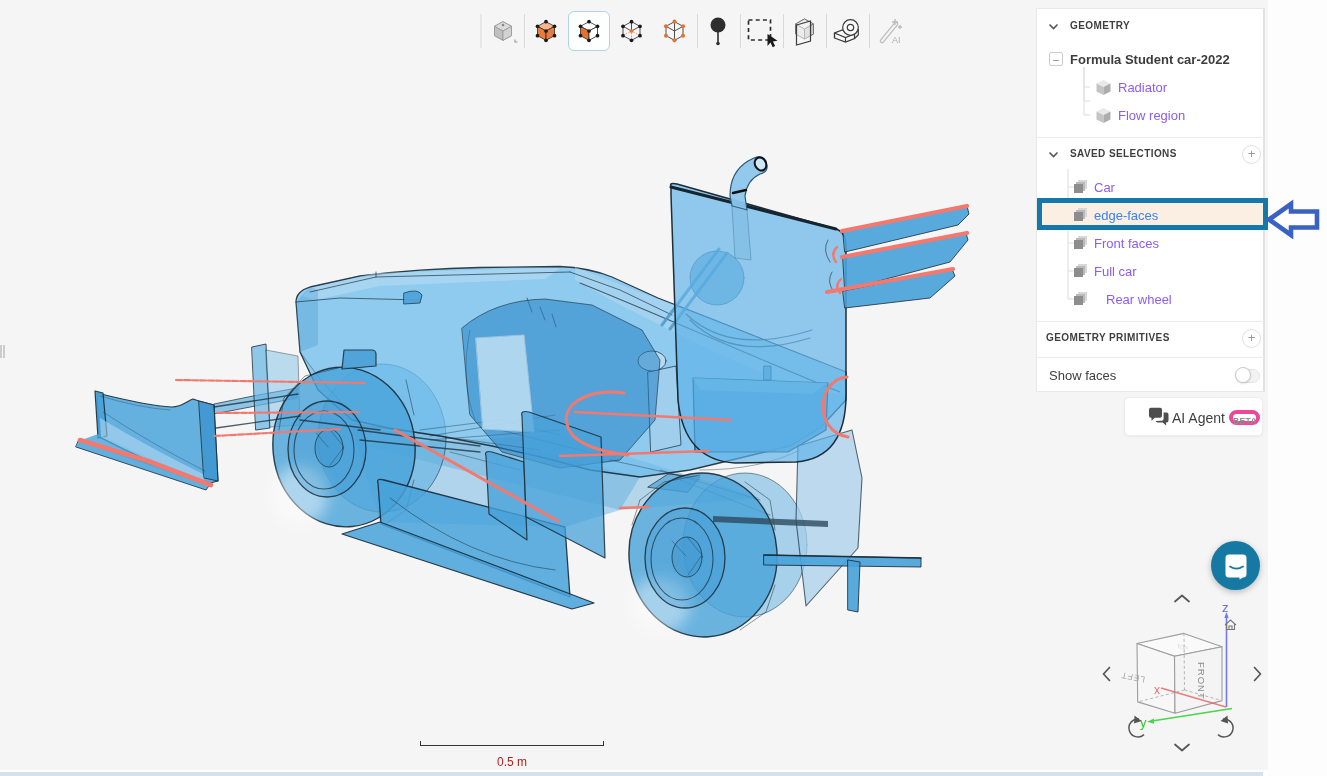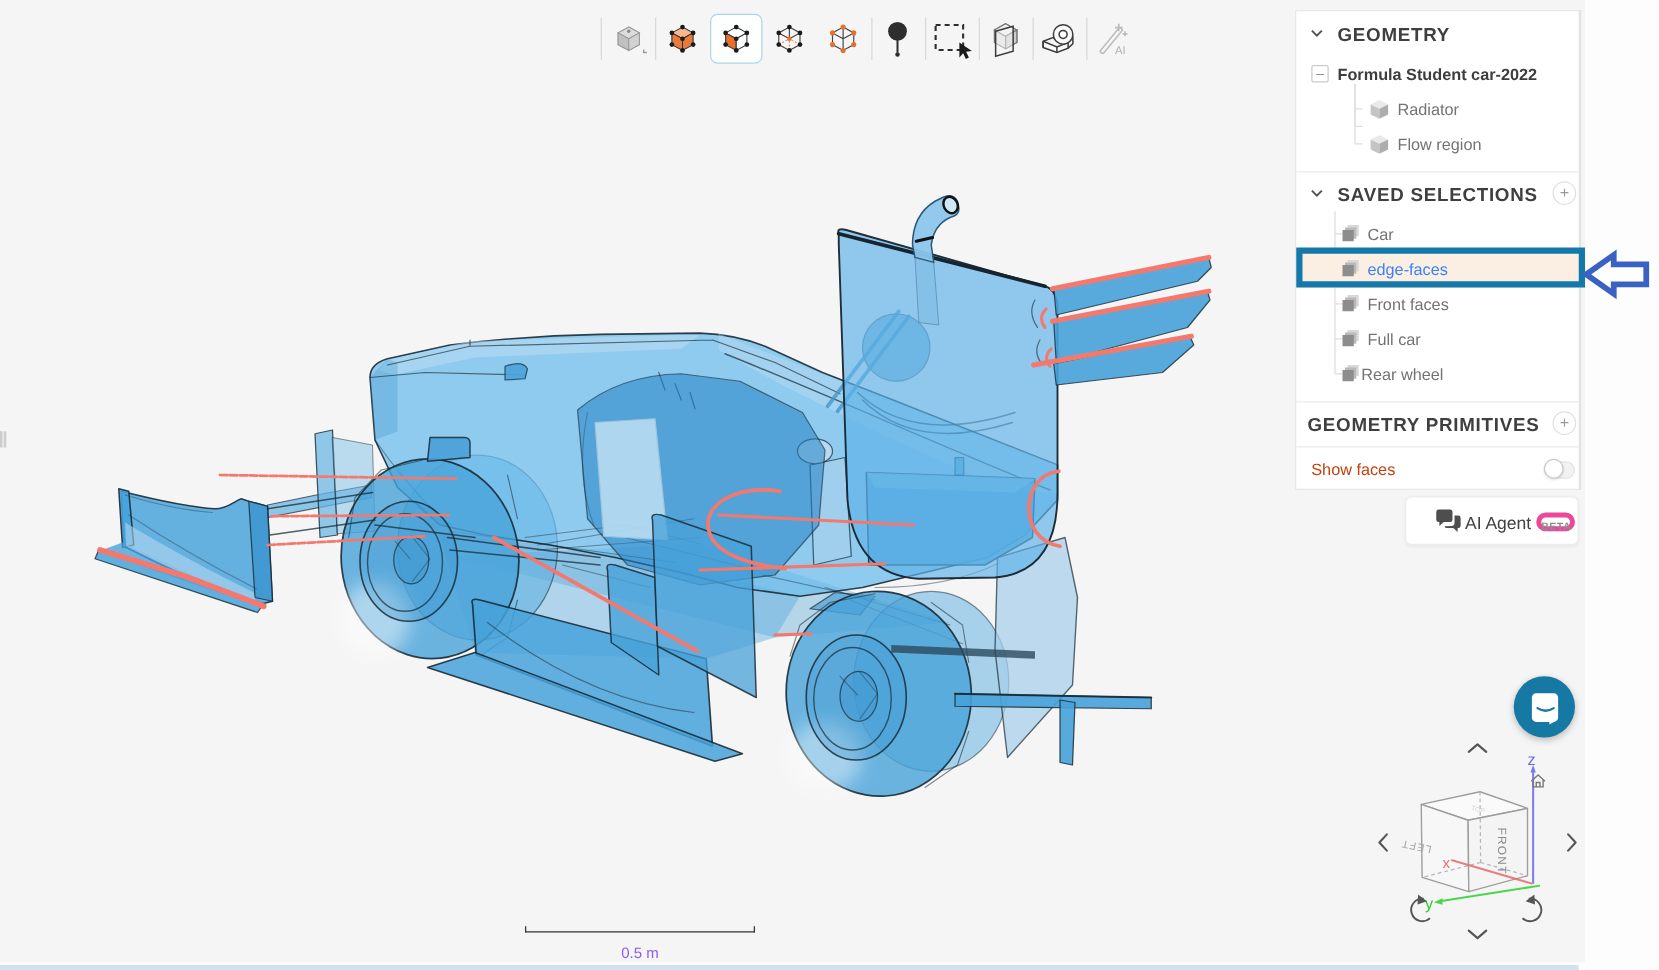--- a/index.html
+++ b/index.html
@@ -7,36 +7,36 @@
   .abs { position:absolute; }
   #viewport { left:0; top:0; width:1268px; height:770px;
     background:#f5f5f5; }
   #bottomstrip { left:0; top:772px; width:1263px; height:4px; background:#d3e2ef; }
   #selbox { left:568px; top:11px; width:42px; height:40px; background:#fdfefe;
     border:1px solid #aed5e8; border-radius:6px; }
   
   #rightbg { left:1268px; top:0; width:59px; height:776px; background:#fdfdfd; }
   #panel { left:1036px; top:8px; width:229px; height:384px; background:#fff;
     border:1px solid #e8e8e8; border-right:2px solid #e2e2e2; }
-  .sechead { font-size:15px; font-weight:bold; color:#3f3f3f; letter-spacing:.04em; }
-  .item { font-size:13px; color:#737373; }
+  .sechead { font-size:10px; font-weight:bold; color:#3f3f3f; letter-spacing:.04em; }
+  .item { font-size:13px; color:#8b5cf6; }
   .divider { position:absolute; left:0; width:227px; height:1px; background:#ececec; }
   .plusbtn { position:absolute; width:19px; height:19px; border:1px solid #e0e0e0;
     border-radius:50%; color:#999; font-size:13px; line-height:16px; text-align:center;
     background:#fff; }
   
   #aibtn { left:1124px; top:397px; width:139px; height:39px; background:#fff;
     border:1px solid #ededed; border-radius:5px; box-shadow:0 1px 3px rgba(0,0,0,.05); }
   
   #chat { left:1211px; top:541px; width:49px; height:49px; border-radius:50%;
     background:#1679a3; box-shadow:0 2px 6px rgba(0,0,0,.25); }
   
   #scalebar { left:420px; top:741px; width:184px; height:5px;
     border-left:1.5px solid #333; border-right:1.5px solid #333; border-bottom:1.5px solid #333; }
-  #scalelbl { left:420px; top:755px; width:184px; text-align:center; font-size:12px; color:#8b5cf6; }
+  #scalelbl { left:420px; top:755px; width:184px; text-align:center; font-size:12px; color:#b91c1c; }
   #lefthandle { left:0px; top:345px; width:5px; height:13px;
     border-left:2px solid #ccc; border-right:2px solid #ccc; }
 </style></head>
 <body>
 <div id="viewport" class="abs"></div>
 <div id="bottomstrip" class="abs"></div>
 <div id="rightbg" class="abs"></div>
 
 <div id="selbox" class="abs"></div>
 <svg id="toolbar" class="abs" style="left:470px;top:5px" width="445" height="52" viewBox="470 5 445 52">
@@ -349,26 +349,26 @@
       <polygon points="5,1 14,1 14,10 5,10" fill="#d8d8d8"></polygon>
       <polygon points="3,3 12,3 12,12 3,12" fill="#b9b9b9"></polygon>
       <polygon points="1,5 10,5 10,14 1,14" fill="#8d8d8d"></polygon>
     </svg>
   <div class="abs item" style="left:57px;top:255px">Full car</div>
   <svg class="abs" style="left:36px;top:282px" width="16" height="16" viewBox="0 0 16 16">
       <polygon points="5,1 14,1 14,10 5,10" fill="#d8d8d8"></polygon>
       <polygon points="3,3 12,3 12,12 3,12" fill="#b9b9b9"></polygon>
       <polygon points="1,5 10,5 10,14 1,14" fill="#8d8d8d"></polygon>
     </svg>
-  <div class="abs item" style="left:52px;top:283px">Rear wheel</div>
+  <div class="abs item" style="left:69px;top:283px">Rear wheel</div>
   <div class="divider" style="top:312px"></div>
   <div class="abs sechead" style="left:9px;top:323px">GEOMETRY PRIMITIVES</div>
   <div class="plusbtn" style="left:205px;top:320px">+</div>
   <div class="divider" style="top:348px"></div>
-  <div class="abs item" style="left:12px;top:359px;color:#c2410c">Show faces</div>
+  <div class="abs item" style="left:12px;top:359px;color:#404040">Show faces</div>
   <div class="abs" style="left:200px;top:360px;width:23px;height:14px;background:#f2f2f2;border:1px solid #e4e4e4;border-radius:8px"></div>
   <div class="abs" style="left:198px;top:358px;width:16px;height:16px;background:#fff;border:1px solid #c9c9c9;border-radius:50%;box-shadow:0 1px 2px rgba(0,0,0,.12)"></div>
 </div>
 
 <div class="abs" style="left:1037px;top:198px;width:231px;height:32px;border:5px solid #1478a9"></div>
 <svg class="abs" style="left:1266px;top:198px" width="56" height="44" viewBox="0 0 56 44">
   <path d="M3,21.5 L25,6 L25,13.5 L51,13.5 L51,29.5 L25,29.5 L25,37 Z" fill="#fff" stroke="#3a62c4" stroke-width="4.6" stroke-linejoin="miter"></path>
 </svg>
 
 <div id="aibtn" class="abs">

